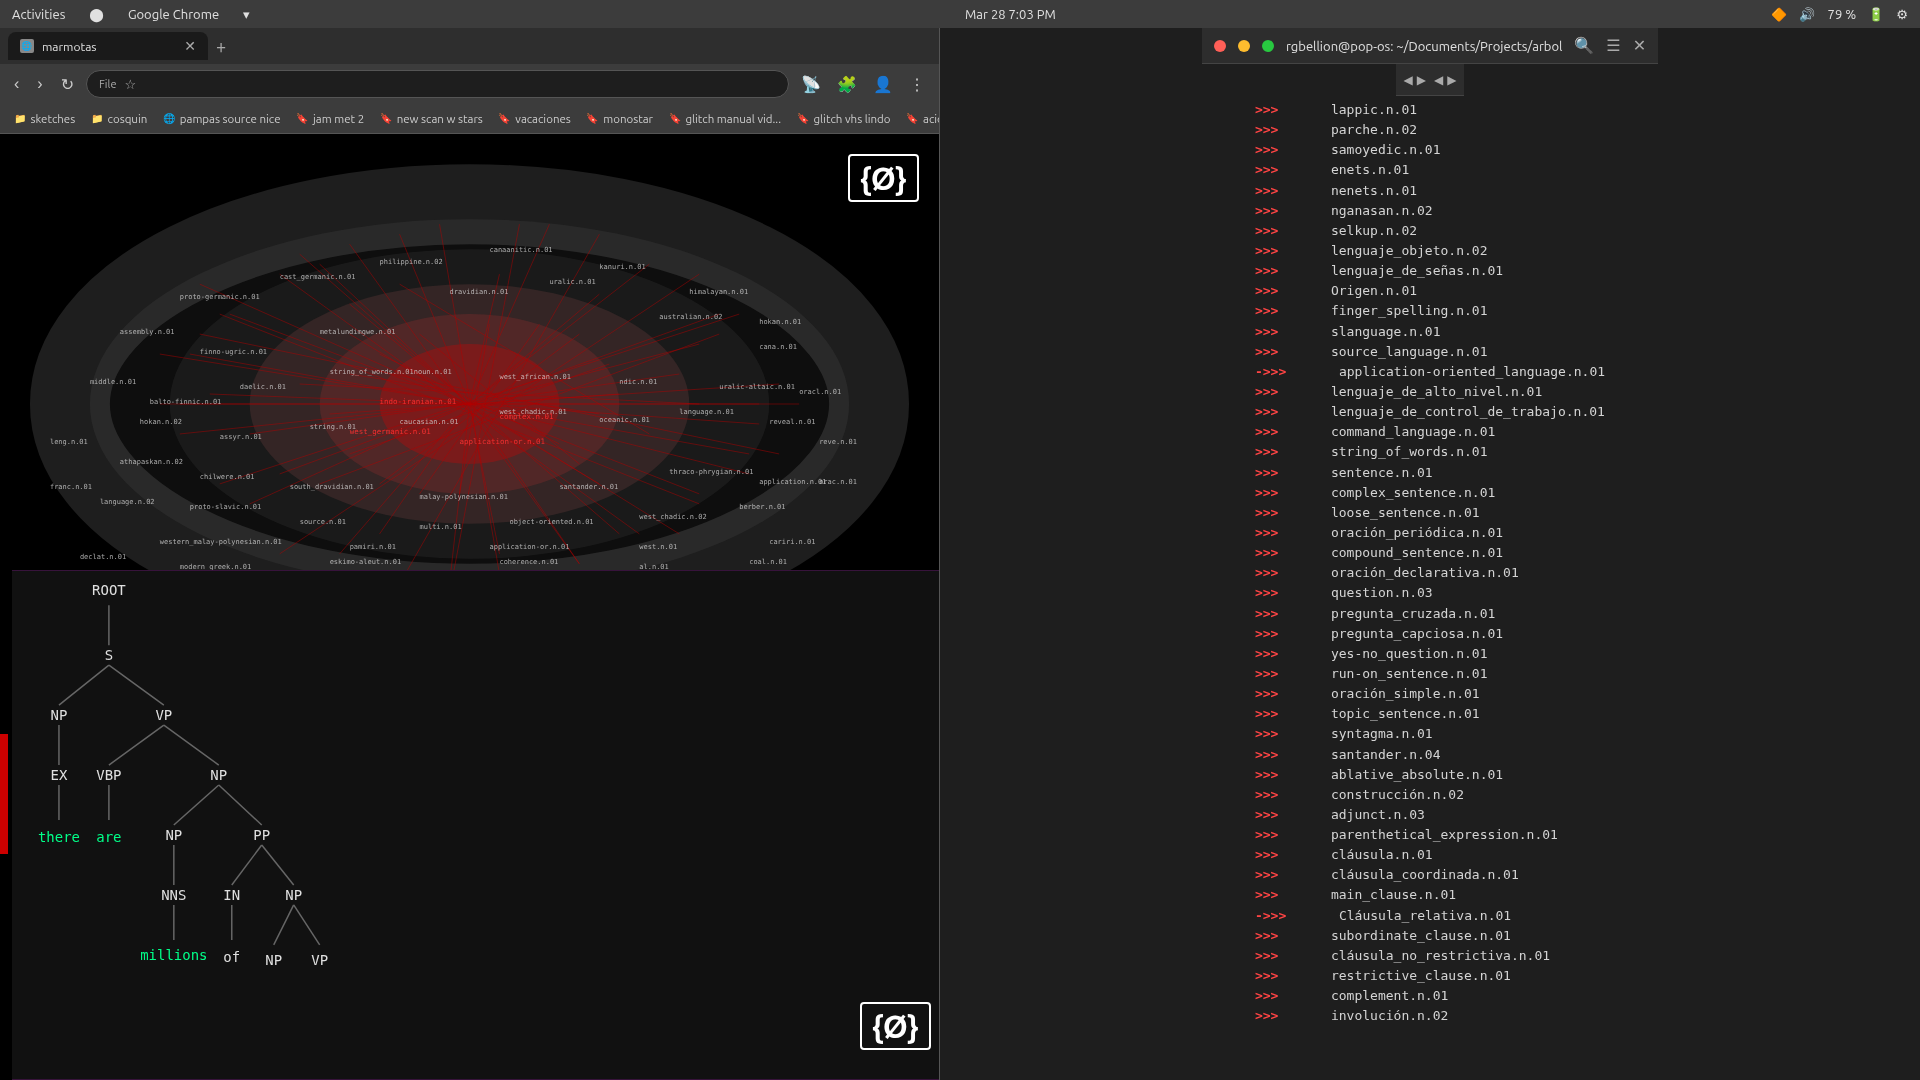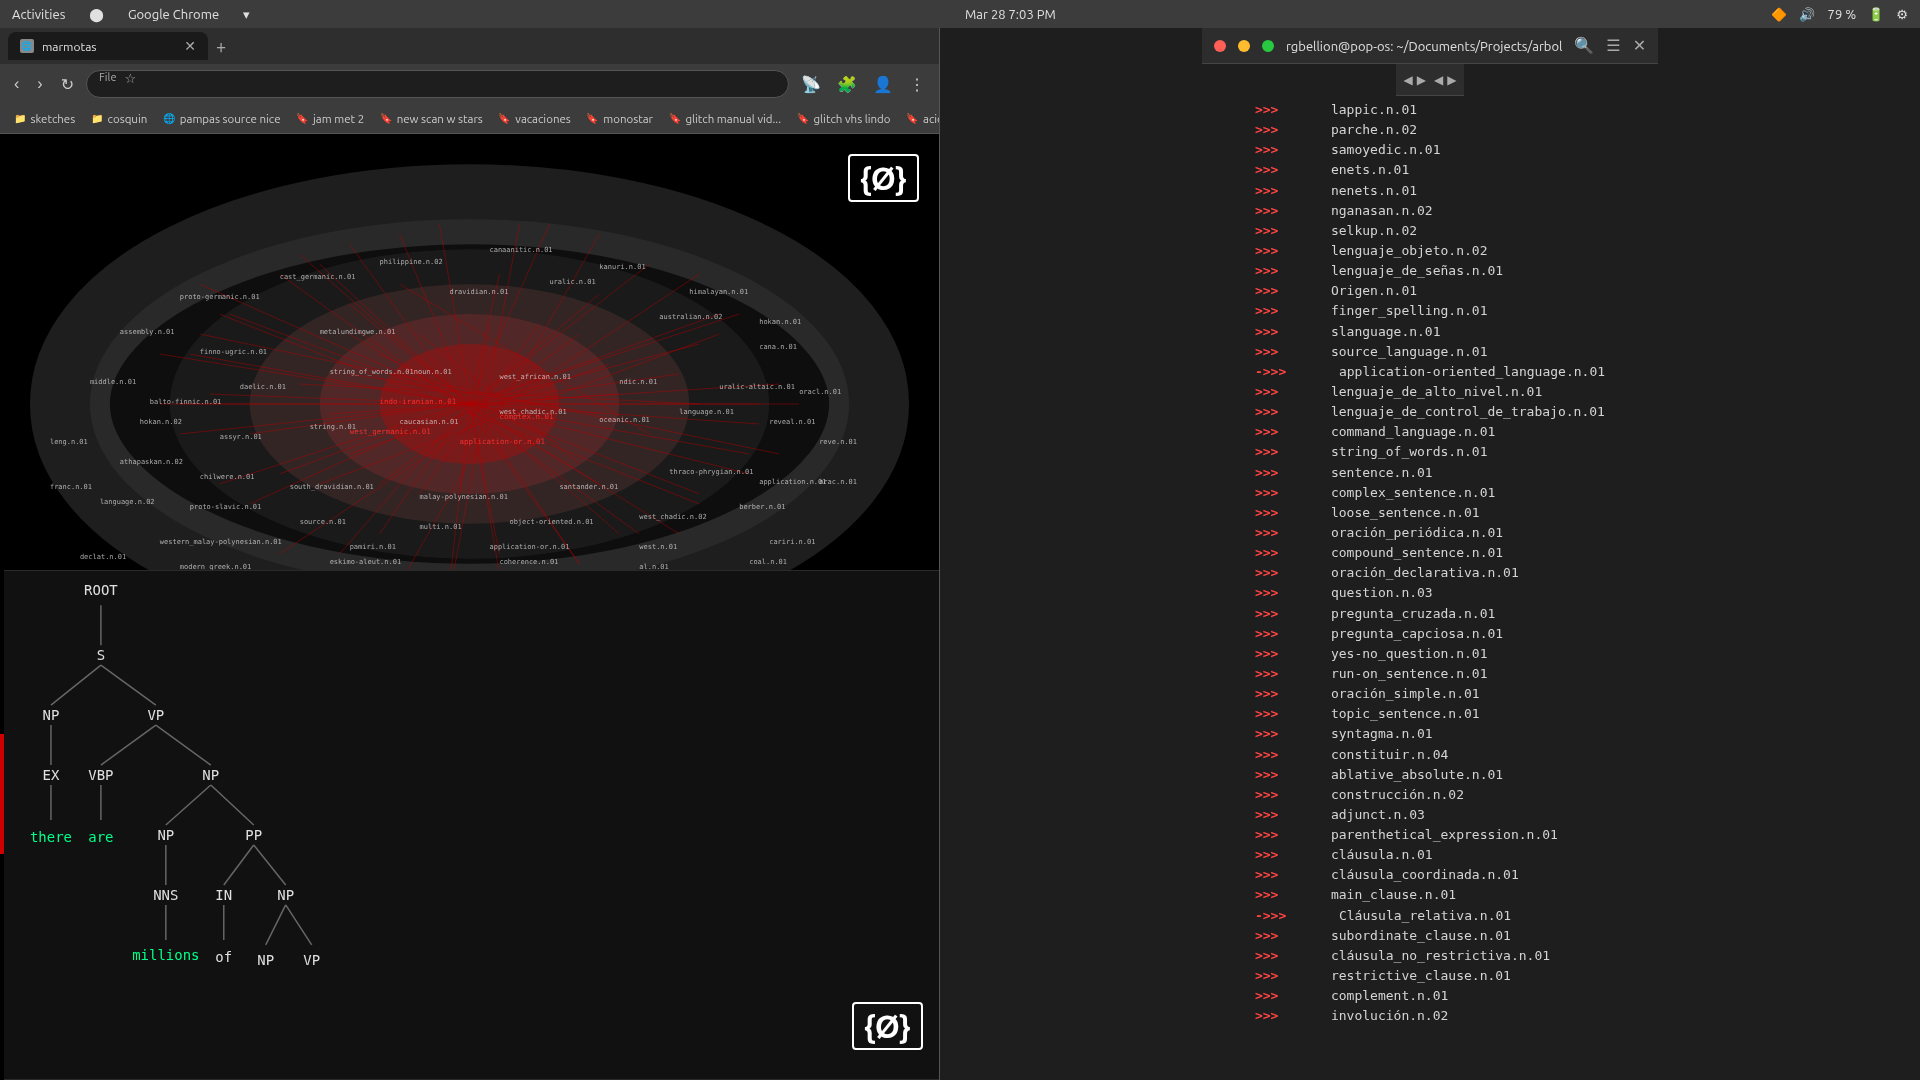--- a/index.html
+++ b/index.html
@@ -78,21 +78,21 @@
     .nav-btn { color: #ccc; background: none; border: none; font-size: 16px; cursor: pointer; padding: 4px 6px; border-radius: 50%; }
     #address-bar {
       flex: 1;
       background: #1e1e1e;
       border: 1px solid #555;
       border-radius: 20px;
       color: #ddd;
       font-size: 13px;
       height: 28px;
       display: flex;
-      align-items: flex-start;
+      align-items: center;
       padding: 0 12px;
       gap: 8px;
     }
     #address-text { flex: 1; color: #ddd; font-size: 13px; }
     .nav-icon { color: #aaa; font-size: 13px; }
     .nav-actions { display: flex; gap: 4px; }
 
     #bookmarks-bar {
       display: flex;
       align-items: center;
@@ -151,24 +151,24 @@
     #network-svg {
       position: absolute;
       top: 0; left: 0;
       width: 100%;
       height: 540px;
     }
 
     
     #parse-tree {
       position: absolute;
-      bottom: 0; left: 4px;
+      bottom: 0; left: 12px;
       width: 100%;
       height: 510px;
-      background: #737373;
+      background: #a21caf;
       display: flex;
       flex-direction: column;
     }
 
     #parse-tree-svg {
       width: 100%;
       height: 100%;
     }
 
     
@@ -729,21 +729,21 @@
         <div class="term-line">
           <span class="term-prompt">&gt;&gt;&gt;</span>
           <span class="term-text">topic_sentence.n.01</span>
         </div>
         <div class="term-line">
           <span class="term-prompt">&gt;&gt;&gt;</span>
           <span class="term-text">syntagma.n.01</span>
         </div>
         <div class="term-line">
           <span class="term-prompt">&gt;&gt;&gt;</span>
-          <span class="term-text">constituir.n.04</span>
+          <span class="term-text">santander.n.04</span>
         </div>
         <div class="term-line">
           <span class="term-prompt">&gt;&gt;&gt;</span>
           <span class="term-text">ablative_absolute.n.01</span>
         </div>
         <div class="term-line">
           <span class="term-prompt">&gt;&gt;&gt;</span>
           <span class="term-text">construcción.n.02</span>
         </div>
         <div class="term-line">

